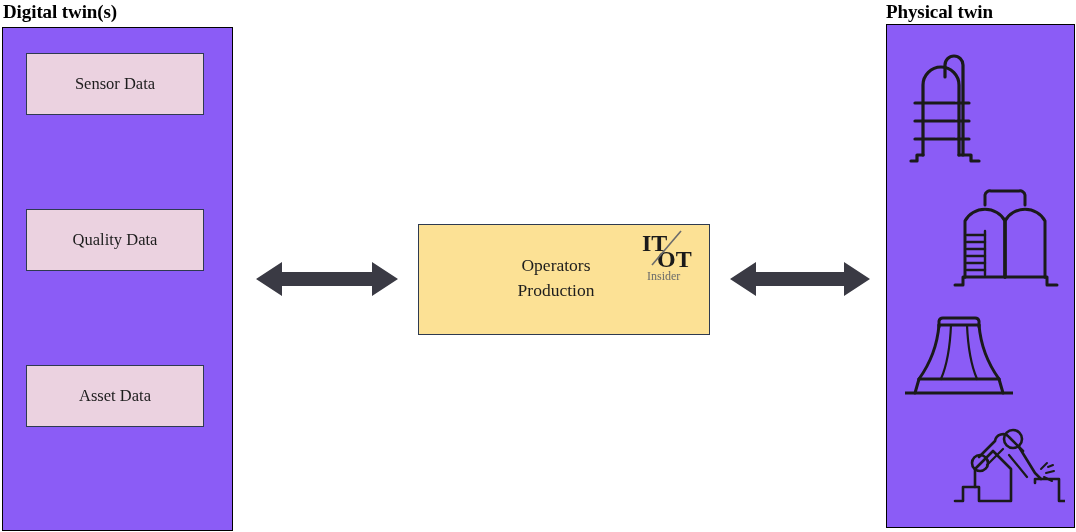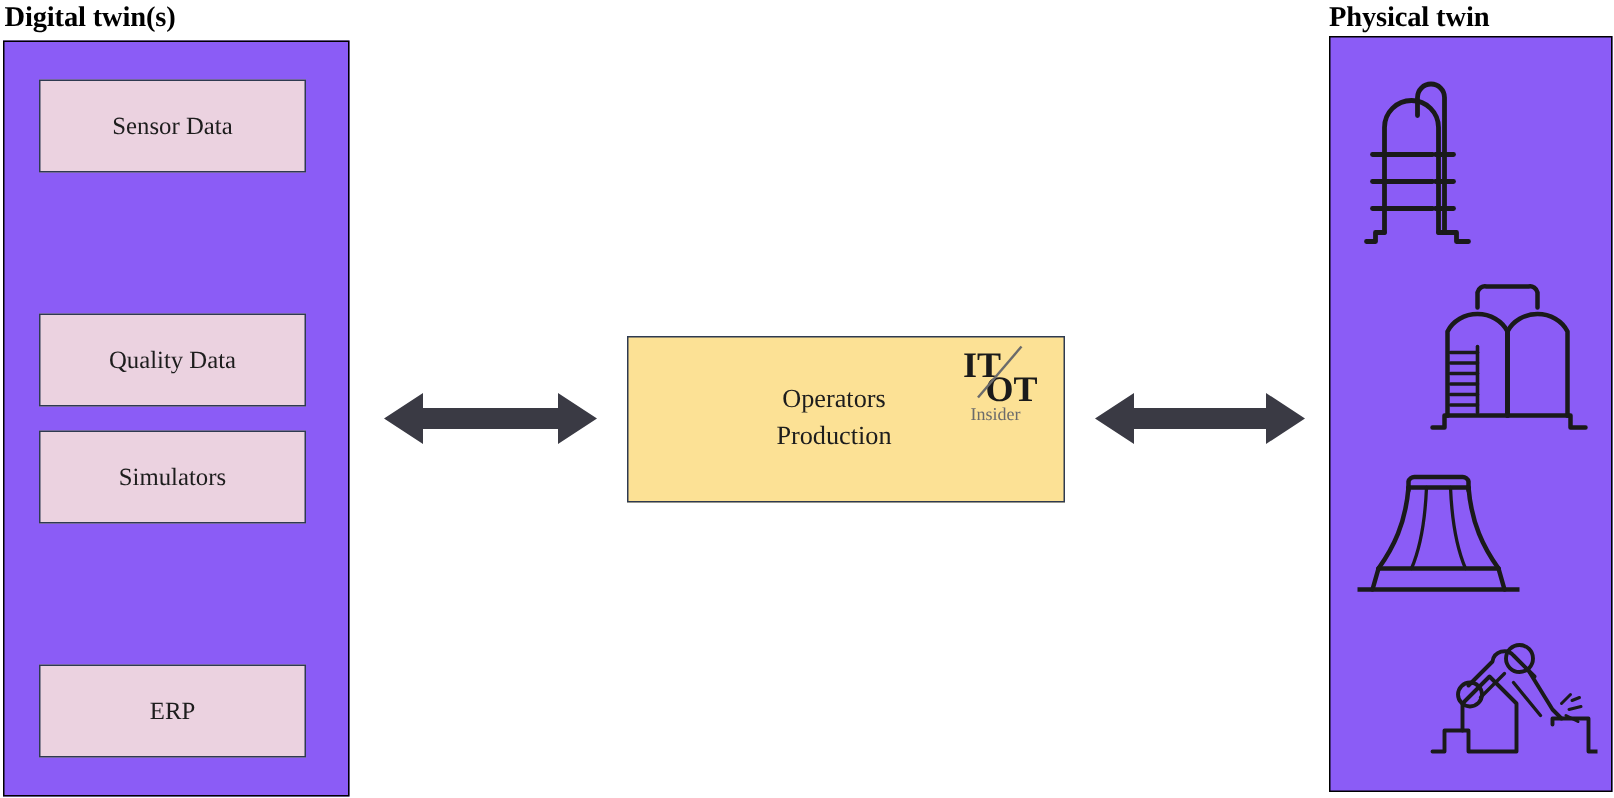--- a/index.html
+++ b/index.html
@@ -121,25 +121,22 @@
 
   <div class="panel-title" id="digital-title">Digital twin(s)</div>
 
   <div class="panel" id="digital-panel">
     <div class="data-box" style="top:25px">
       <span>Sensor Data</span>
     </div>
     <div class="data-box" style="top:181px">
       <span>Quality Data</span>
     </div>
-    <div class="data-box" style="top:259px">
-      <span>Simulators</span>
-    </div>
-    <div class="data-box" style="top:415px">
-      <span>ERP</span>
+    <div class="data-box" style="top:337px">
+      <span>Asset Data</span>
     </div>
   </div>
 
   <div class="arrow-wrap" id="arrow-left">
     <svg viewBox="0 0 142 46" xmlns="http://www.w3.org/2000/svg">
       <polygon fill="#3A3A44" points="0,23 26,6 26,16 116,16 116,6 142,23 116,40 116,30 26,30 26,40"></polygon>
     </svg>
   </div>
 
   <div id="center-box">

